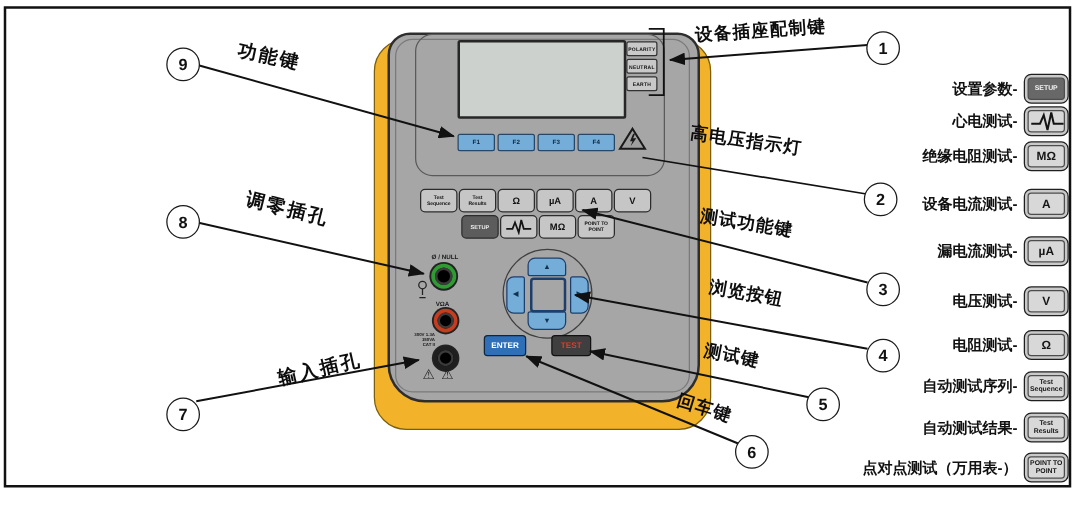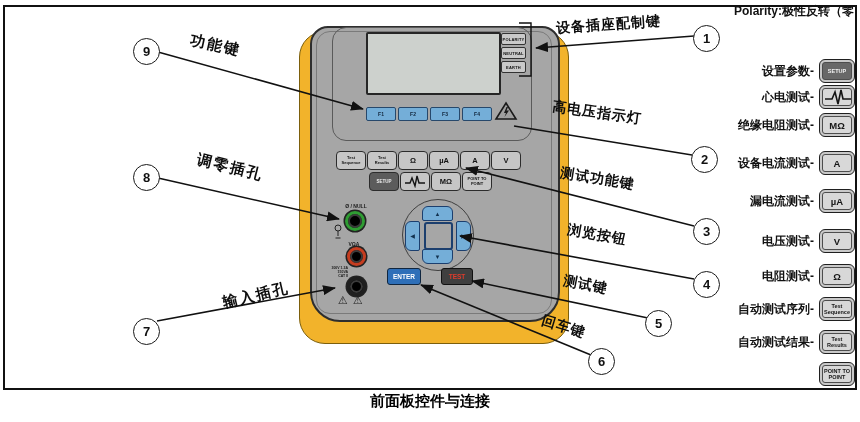--- a/index.html
+++ b/index.html
@@ -171,21 +171,20 @@
   <div class="lead-label big" style="left:196px;top:158px;transform:rotate(14deg)">调零插孔</div>
   <div class="lead-label big" style="left:222px;top:286px;transform:rotate(-13deg)">输入插孔</div>
   <div class="lead-label med" style="left:556px;top:16px;transform:rotate(-4deg)">设备插座配制键</div>
   <div class="lead-label med" style="left:552px;top:104px;transform:rotate(8deg)">高电压指示灯</div>
   <div class="lead-label med" style="left:560px;top:170px;transform:rotate(9deg)">测试功能键</div>
   <div class="lead-label med" style="left:567px;top:226px;transform:rotate(10deg)">浏览按钮</div>
   <div class="lead-label med" style="left:563px;top:276px;transform:rotate(11deg)">测试键</div>
   <div class="lead-label med" style="left:541px;top:318px;transform:rotate(17deg)">回车键</div>
 
   <div class="tr-legend">
-    <div>Polarity:极性反转（零</div>
   </div>
 
   <div class="rlabel" style="top:63px">设置参数-</div>
   <div class="keycap" style="top:59px">
       <div class="keycap-in darkcap">SETUP</div>
     </div>
 
   <div class="rlabel" style="top:89px">心电测试-</div>
   <div class="keycap" style="top:85px">
       <div class="keycap-in">
@@ -225,19 +224,19 @@
       <div class="keycap-in two">Test
 Sequence</div>
     </div>
 
   <div class="rlabel" style="top:334px">自动测试结果-</div>
   <div class="keycap" style="top:330px">
       <div class="keycap-in two">Test
 Results</div>
     </div>
 
+  <div class="rlabel" style="top:366px">点对点测试（万用表-）</div>
   <div class="keycap" style="top:362px">
       <div class="keycap-in two">POINT TO
 POINT</div>
     </div>
 
-  <div class="caption">前面板控件与连接</div>
 </div>
 
 </body></html>

